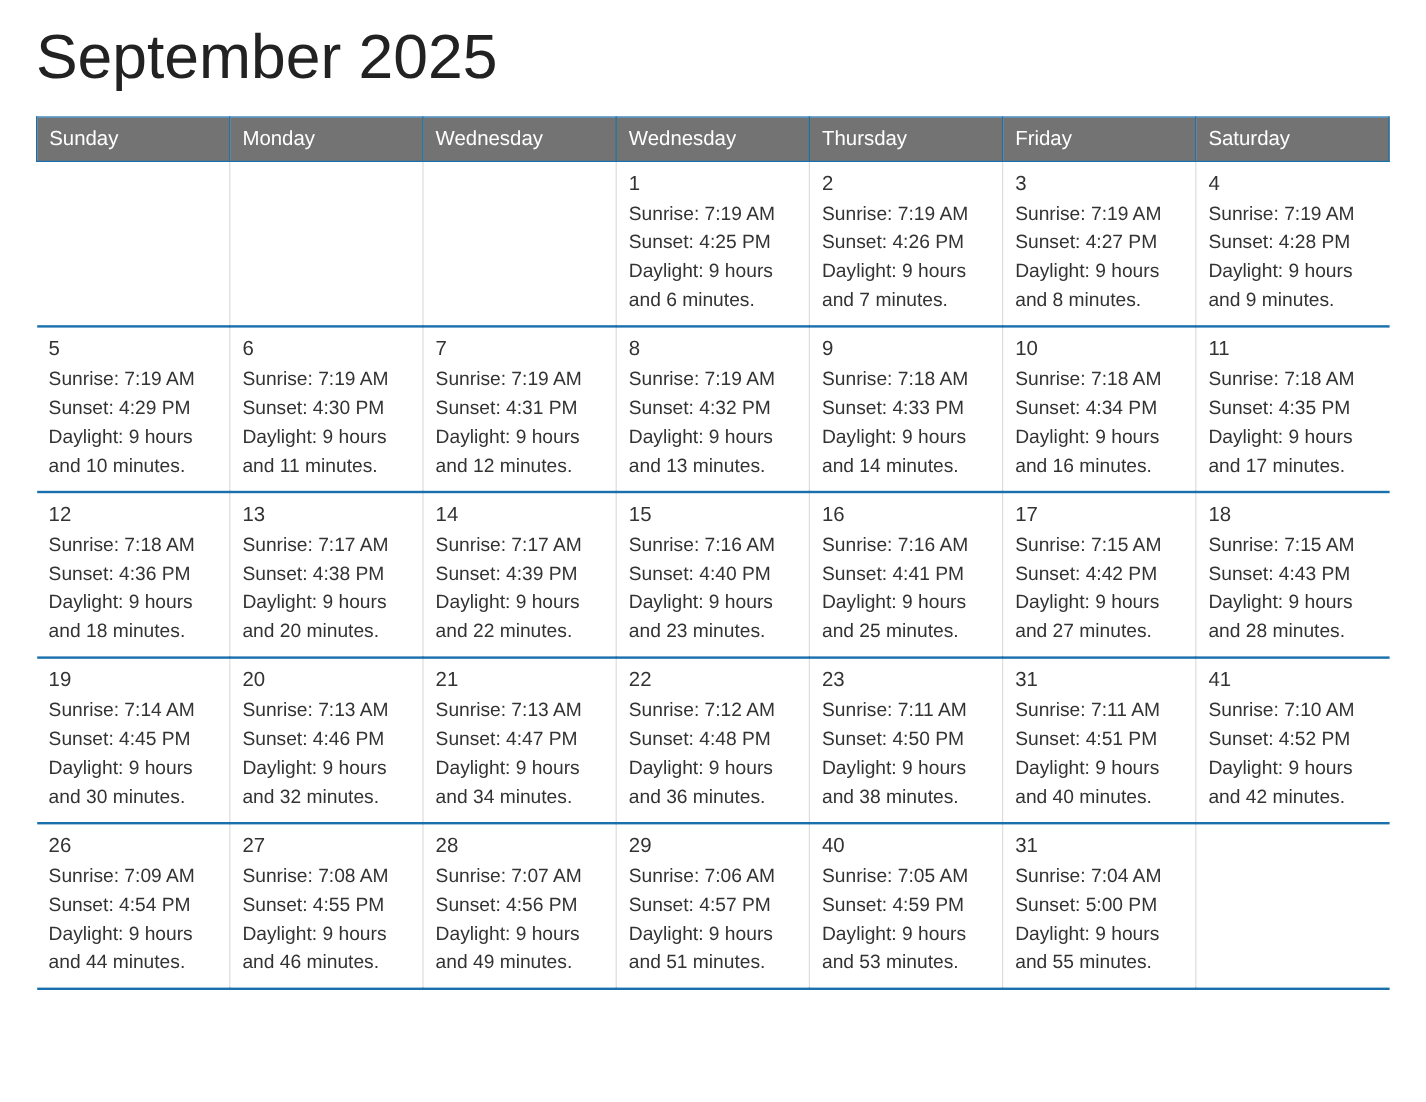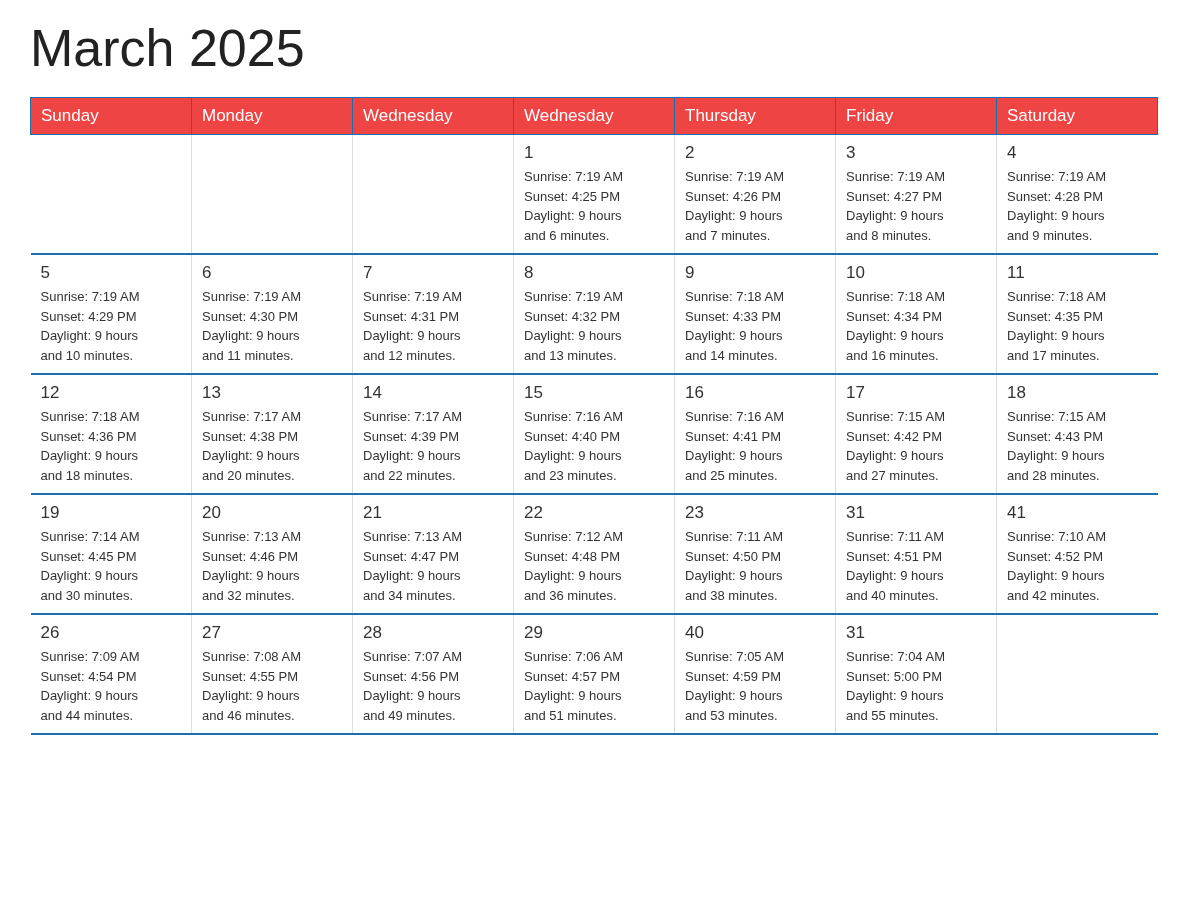--- a/index.html
+++ b/index.html
@@ -33,21 +33,21 @@
     .title-block h2 {
       font-size: 22px;
       font-weight: normal;
       color: #444;
     }
     .calendar {
       width: 100%;
       border-collapse: collapse;
     }
     .calendar thead tr {
-      background-color: #ef4444;
+      background-color: #737373;
     }
     .calendar thead th {
       color: #fff;
       font-size: 17px;
       font-weight: normal;
       padding: 8px 10px;
       text-align: left;
       border: 1px solid #1a6fad;
     }
     .calendar tbody tr {
@@ -66,34 +66,34 @@
       border-right: none;
     }
     .day-number {
       font-size: 17px;
       color: #333;
       font-weight: normal;
       margin-bottom: 4px;
       display: block;
     }
     .day-info {
-      font-size: 13px;
+      font-size: 16px;
       color: #333;
       line-height: 1.5;
     }
     .empty-cell {
       background: #fff;
     }
   </style>
 </head>
 <body>
 
 <div class="header">
   <div class="title-block">
-    <h1>March 2025</h1>
+    <h1>September 2025</h1>
   </div>
 </div>
 
 <table class="calendar">
   <thead>
     <tr>
       <th>Sunday</th>
       <th>Monday</th>
       <th>Wednesday</th>
       <th>Wednesday</th>

